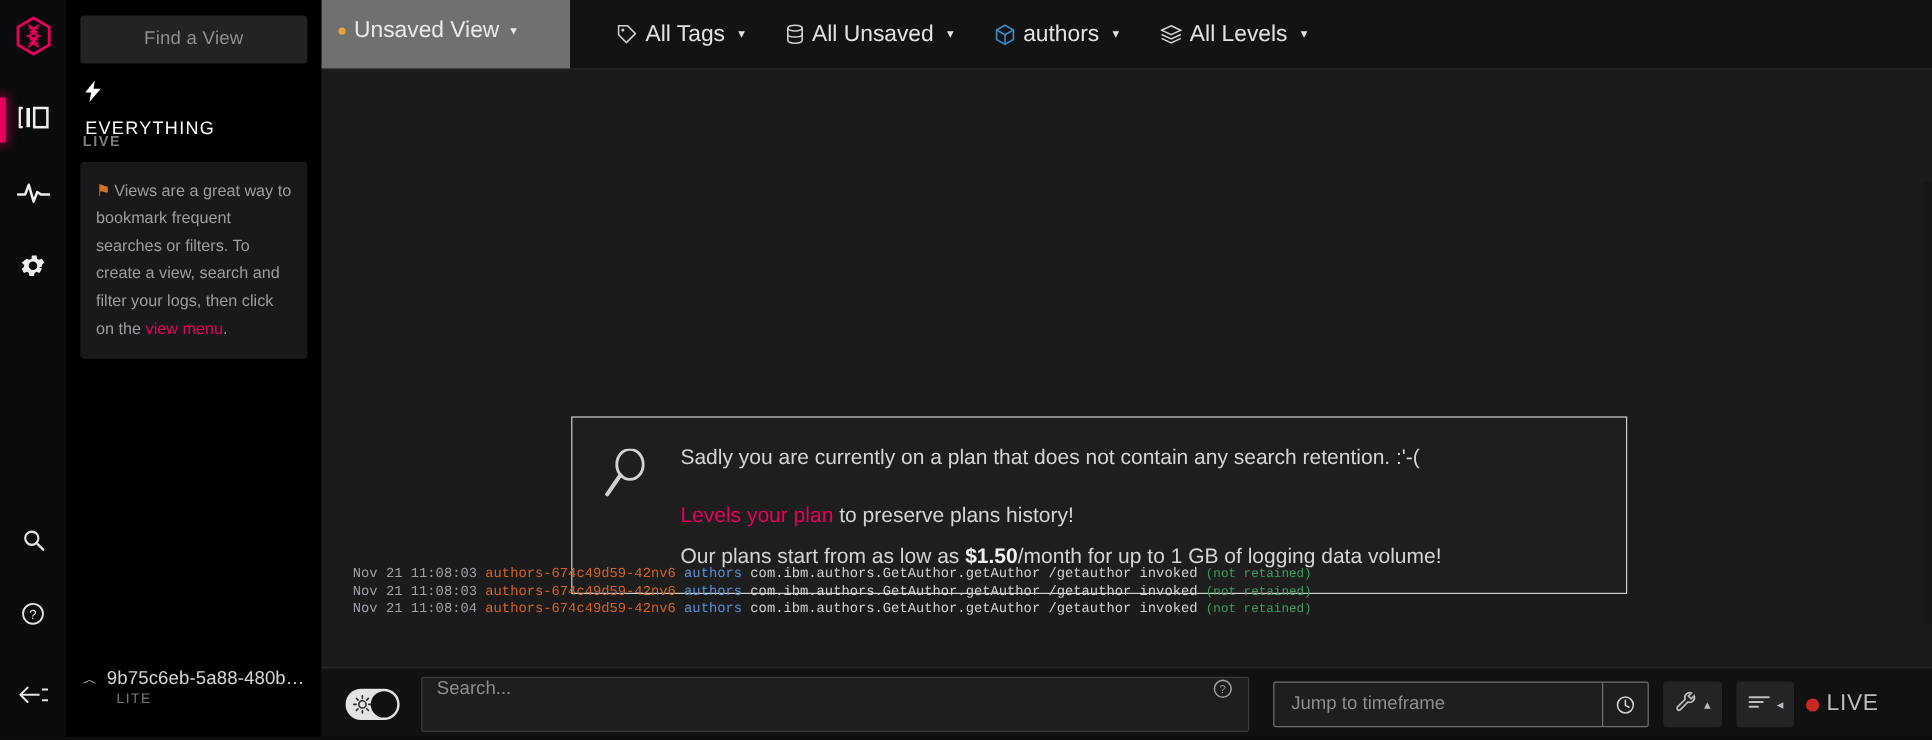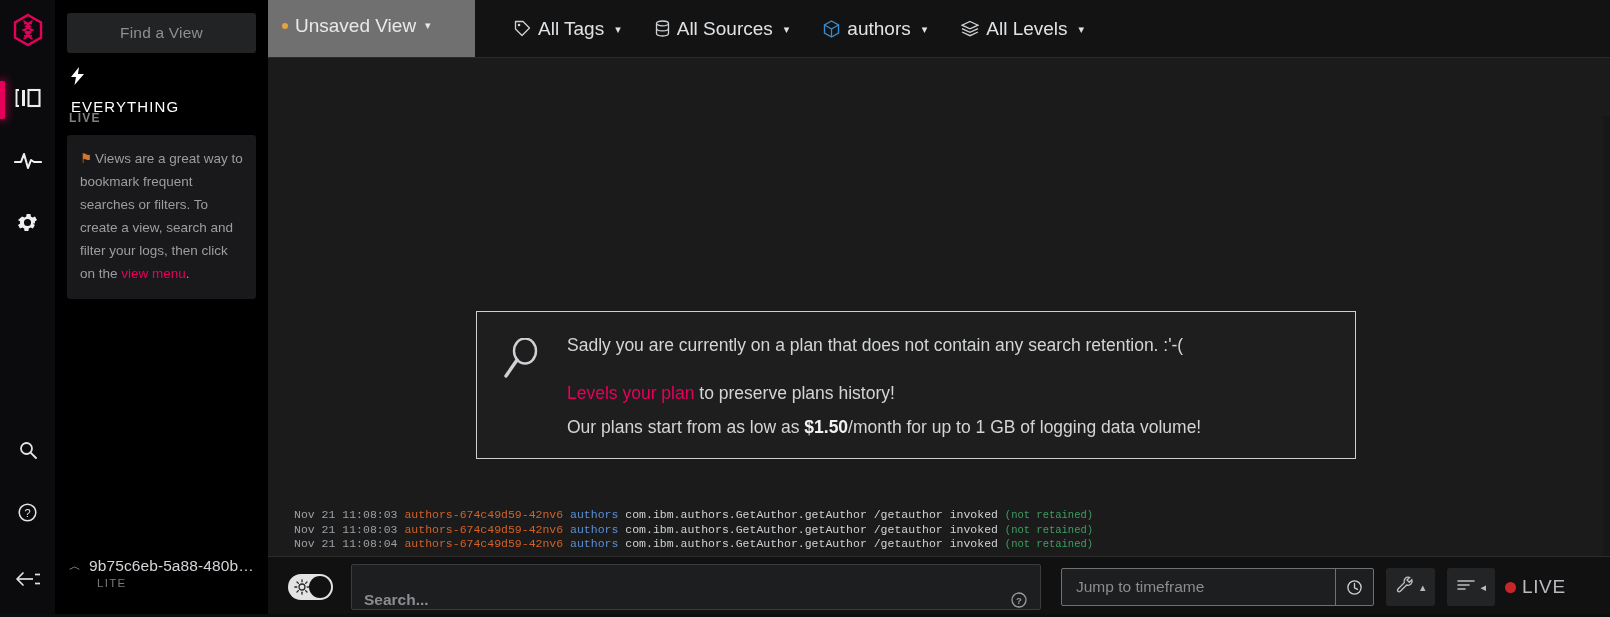--- a/index.html
+++ b/index.html
@@ -65,21 +65,21 @@
     padding-left:14px;
   }
   .account-row{ display:flex; align-items:center; gap:8px; }
   .account-caret{ color:#b9bbbe; font-size:12px; line-height:1; }
   .account-id{ color:#d3d5d8; font-size:15.5px; letter-spacing:.1px; }
   .account-plan{ color:#77797c; font-size:11.5px; letter-spacing:1.3px;
     margin-left:28px; margin-top:2px; }
 
   
   .main{ flex:1 1 auto; height:617px; position:relative; background:#1b1b1b;
-    display:flex; flex-direction:column; }
+    display:flex; flex-direction:column;gap:36px; }
 
   
   .topbar{
     height:58px; flex:0 0 58px; display:flex; align-items:stretch;
     background:#131313; border-bottom:1px solid #2a2a2a;
   }
   .view-tab{
     width:207px; flex:0 0 207px; background:#707070;
     display:flex; align-items:center; gap:7px; padding:0 14px 6px 14px;
     color:#e9e9e9; font-size:19px;
@@ -135,21 +135,21 @@
   }
   .theme-toggle .sun{ position:absolute; left:6px; top:5px;
     width:16px; height:16px; }
   .theme-toggle .knob{
     position:absolute; right:2px; top:2px; width:22px; height:22px;
     border-radius:50%; background:#111;
   }
   .search-wrap{
     margin-left:18px; flex:1 1 auto; height:46px; max-width:690px;
     background:#1d1e20; border:1px solid #3a3b3d; border-radius:2px;
-    display:flex; align-items:flex-end; padding:0 12px;font-weight:bold;
+    display:flex; align-items:flex-start; padding:0 12px;
   }
   .search-wrap .ph{ color:#8b8d90; font-size:15.5px; flex:1; }
   .help-q{ color:#8b8d90; margin-left:8px; display:flex; }
   .tf-wrap{
     margin-left:20px; width:313px; flex:0 0 313px; height:38px;
     background:#1d1e20; border:1px solid #6f7174; border-radius:2px;
     display:flex; align-items:center;
   }
   .tf-wrap .ph{ color:#8b8d90; font-size:15.5px; flex:1; padding-left:14px; }
   .tf-clock{ width:38px; height:36px; display:flex; align-items:center;
@@ -304,21 +304,21 @@
         </div>
 
         <div class="filter">
           <span class="f-icon">
             <svg width="15" height="17" viewBox="0 0 15 17">
               <ellipse cx="7.5" cy="3.4" rx="6" ry="2.4" fill="none" stroke="#cfd3d6" stroke-width="1.3"></ellipse>
               <path d="M1.5 3.4 V13.6 C1.5 15 4 16 7.5 16 C11 16 13.5 15 13.5 13.6 V3.4" fill="none" stroke="#cfd3d6" stroke-width="1.3"></path>
               <path d="M1.5 8.5 C1.5 9.9 4 10.9 7.5 10.9 C11 10.9 13.5 9.9 13.5 8.5" fill="none" stroke="#cfd3d6" stroke-width="1.2"></path>
             </svg>
           </span>
-          <span>All Sources</span>
+          <span>All Unsaved</span>
           <span class="caret">▾</span>
         </div>
 
         <div class="filter">
           <span class="f-icon">
             <svg width="17" height="18" viewBox="0 0 17 18">
               <polygon points="8.5,1 15.5,5 15.5,13 8.5,17 1.5,13 1.5,5" fill="none" stroke="#3b89c9" stroke-width="1.4"></polygon>
               <polyline points="1.5,5 8.5,9 15.5,5" fill="none" stroke="#3b89c9" stroke-width="1.3"></polyline>
               <line x1="8.5" y1="9" x2="8.5" y2="17" stroke="#3b89c9" stroke-width="1.3"></line>
             </svg>

